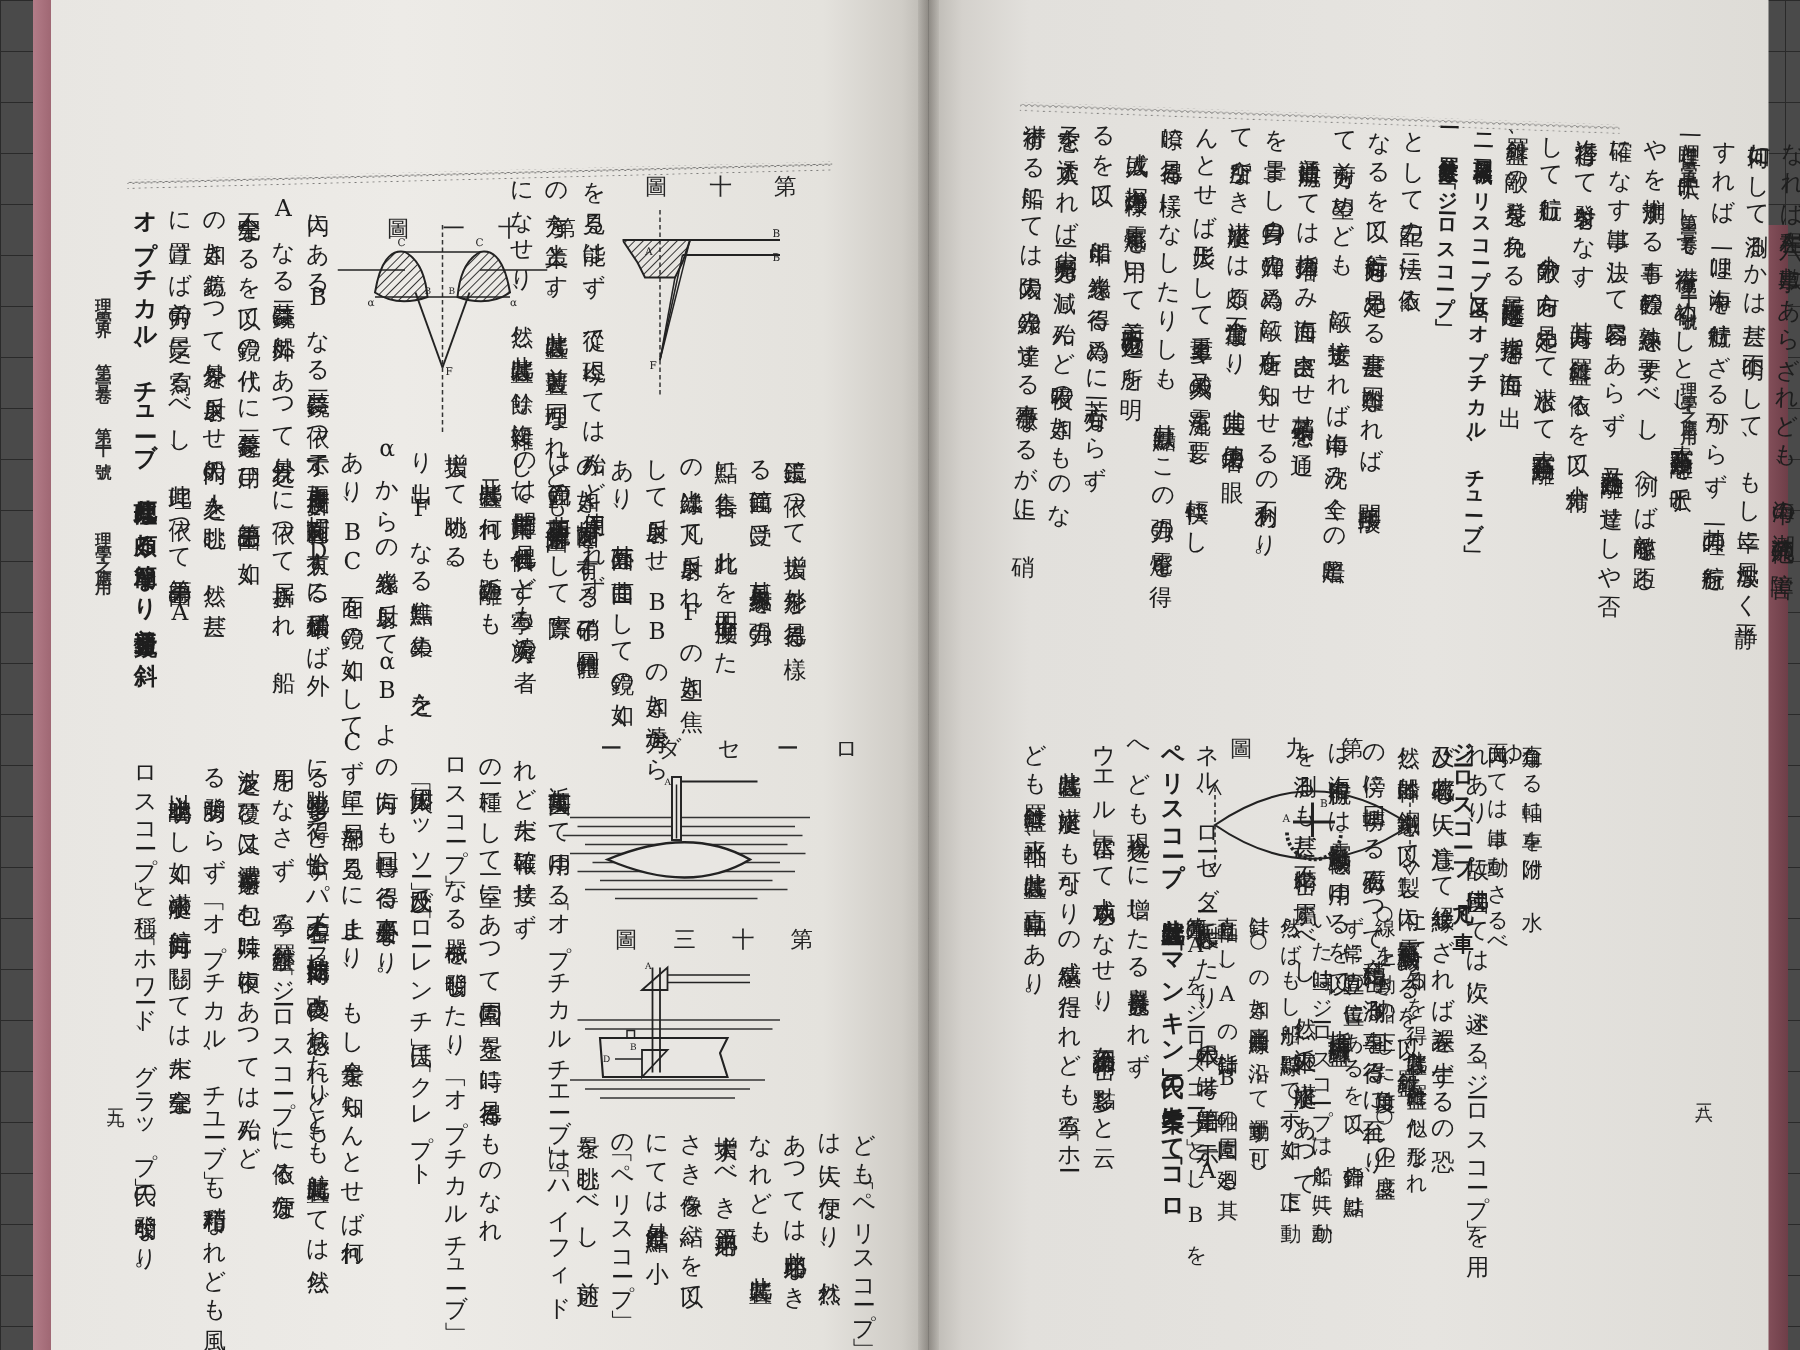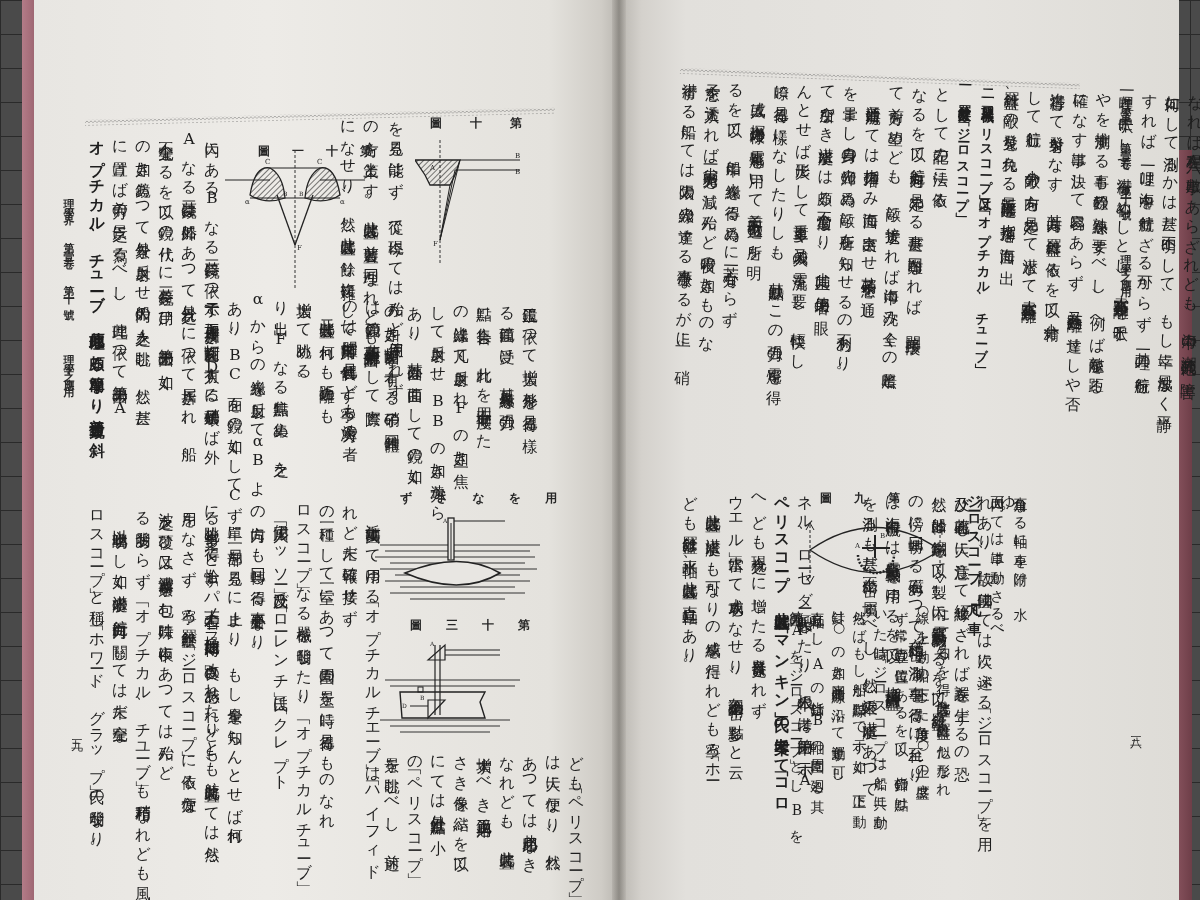--- a/index.html
+++ b/index.html
@@ -78,22 +78,22 @@
     .page-number {
       position: absolute;
       writing-mode: vertical-rl;
       text-orientation: upright;
       font-size: 12px;
       color: #2a2a2a;
     }
 
     .fig-caption {
       position: absolute;
-      font-size: 12px;
-      font-weight: bold;
+      font-size: 15px;
+      font-weight: normal;
       letter-spacing: 22px;
       color: #262626;
       white-space: nowrap;
       direction: rtl;
     }
     .figure { position: absolute; }
     .figure svg { display: block; }
   </style>
 </head>
 <body>
@@ -288,21 +288,21 @@
 <div class="vcol" style="left:85px; top:130px; height:340px;">
   <span class="line">內にあるBなる三菱鏡に依つて再度屈折され人Dに居れば外</span>
   <span class="line">Aなる三菱鏡は船外にあつて外景之れに依つて屈折され、船</span>
   <span class="line">不完全なるを以て鏡の代りに三菱鏡を用ひ、第十三圖の如く</span>
   <span class="line">の如き鏡あつて外景を反射させ船內の人之を眺む、然し甚だ</span>
   <span class="line">に置けば前方の景之に寫るべし、此理に依つて第十二圖のA</span>
   <span class="line bold">オプチカル、チューブ　此原理は頗る簡單なり普通鏡を斜</span>
 </div>
 
 <div class="fig-caption" style="left:400px; top:490px; direction:ltr; letter-spacing:24px;">
-  <span style="unicode-bidi:bidi-override; direction:rtl;">用をなさず</span>
+  <span style="unicode-bidi:bidi-override; direction:rtl;">ローセダー</span>
 </div>
 <div class="figure" style="left:375px; top:515px;">
   <svg width="170" height="100" viewBox="0 0 170 100">
     <g stroke="#333" stroke-width="1">
       <line x1="5" y1="30" x2="165" y2="30"></line>
       <line x1="10" y1="36" x2="155" y2="36"></line>
       <line x1="0" y1="42" x2="160" y2="42"></line>
       <line x1="15" y1="48" x2="150" y2="48"></line>
       <line x1="5" y1="54" x2="162" y2="54"></line>
       <line x1="20" y1="60" x2="145" y2="60"></line>

